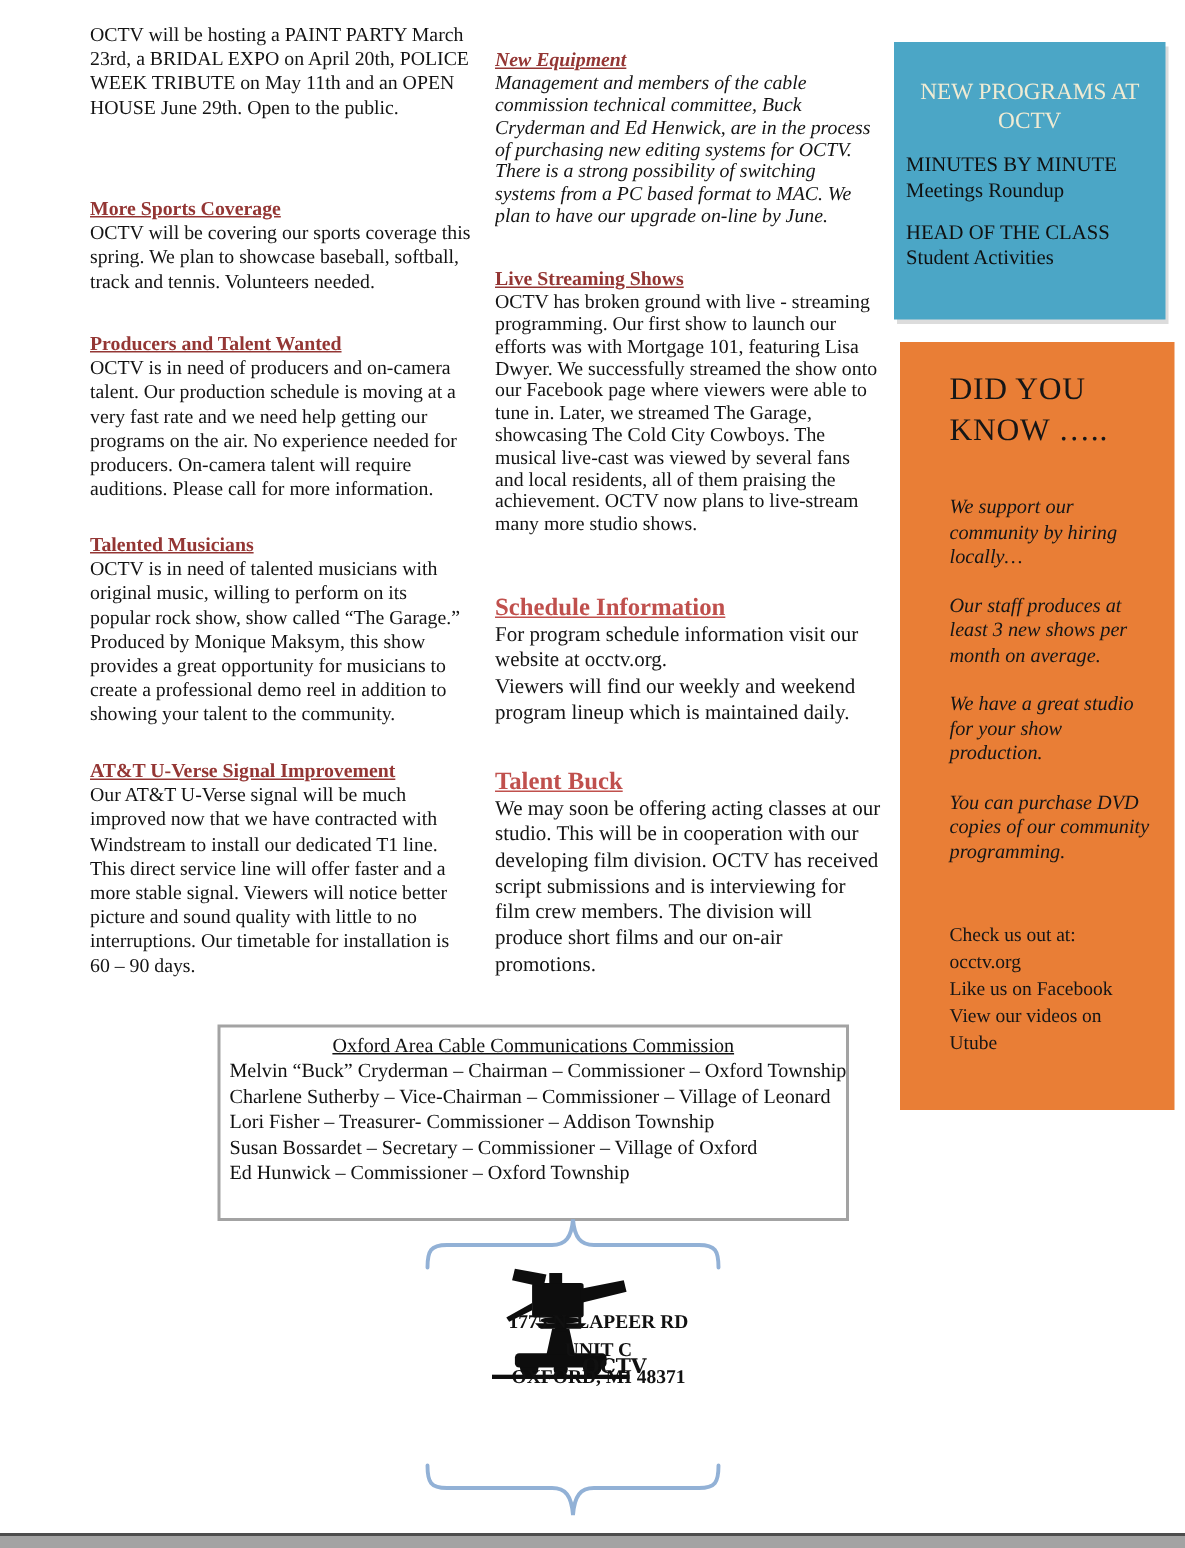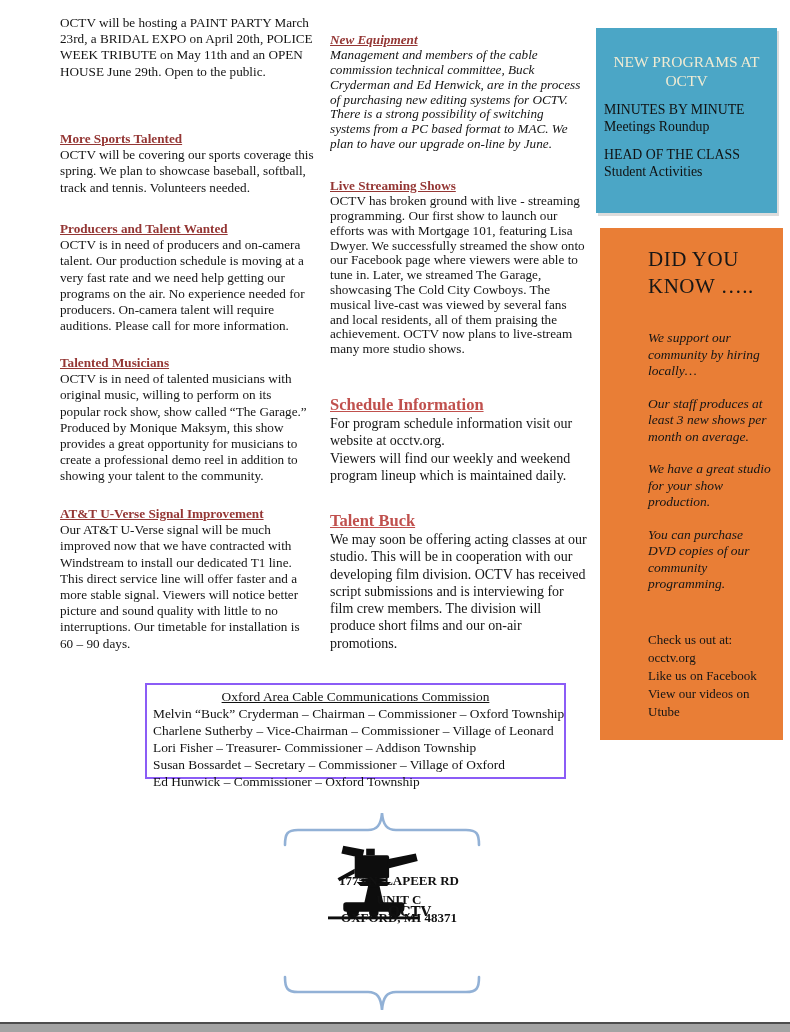--- a/index.html
+++ b/index.html
@@ -13,28 +13,28 @@
   .mid .nl-body{line-height:14.8px;}
   .nl-heading.big{color:#C0504D;font-size:16.5px;line-height:21px;}
   
   .teal-box{position:absolute;left:596px;top:28px;width:181px;height:185px;
             background:#4BA6C6;box-shadow:2px 3px 0 #dcdcdc;padding:24px 8px;box-sizing:border-box;overflow:hidden;}
   .teal-title{color:#F0EBD3;font-size:15.5px;line-height:19px;text-align:center;margin-bottom:2px;}
   .teal-item{color:#101010;font-size:13.8px;line-height:16.5px;white-space:pre-line;margin-top:12px;}
   .teal-item:first-of-type{margin-top:0;}
   
   .orange-box{position:absolute;left:600px;top:228px;width:183px;height:512px;
-              background:#E97E36;padding:18px 12px 0 48px;box-sizing:border-box;overflow:hidden;}
+              background:#E97E36;padding:18px 12px 0 33px;box-sizing:border-box;overflow:hidden;}
   .dyk-title{font-size:21px;line-height:27px;letter-spacing:0.5px;color:#161616;width:125px;}
   .dyk-fact{font-style:italic;font-size:13.5px;line-height:16.5px;color:#151515;margin-top:16px;}
   .dyk-fact.first{margin-top:30px;}
   .dyk-contact{font-size:13px;line-height:18px;white-space:pre-line;margin-top:38px;color:#151515;}
   
-  .commission{position:absolute;left:145px;top:683px;width:421px;height:96px;
-              border:2px solid #8b5cf6;box-sizing:border-box;padding:3px 6px;}
+  .commission{position:absolute;left:145px;top:683px;width:421px;height:131px;
+              border:2px solid #a3a3a3;box-sizing:border-box;padding:3px 6px;}
   .commission-title{text-align:center;text-decoration:underline;font-size:13.4px;line-height:17px;}
   .commission-member{font-size:13.4px;line-height:17.1px;white-space:nowrap;}
   
   .brace{position:absolute;left:282px;width:200px;}
   .camera{position:absolute;left:328px;top:843px;}
   .octv-label{position:absolute;left:388px;top:903px;font-family:"DejaVu Serif",serif;
               font-weight:bold;font-size:13.5px;}
   .address{position:absolute;left:297px;top:872px;width:156px;text-align:center;
            font-family:Liberation Serif, serif;font-weight:bold;font-size:13px;line-height:18.5px;margin-left:24px;}
   
@@ -43,21 +43,21 @@
 </style>
 </head>
 <body>
 
 <div id="page">
 
   <div class="nl-section" style="left:60px;top:15px;width:254px;height:112px;">
     <div class="nl-body">OCTV will be hosting a PAINT PARTY March 23rd, a BRIDAL EXPO  on  April 20th, POLICE WEEK TRIBUTE on May 11th  and an  OPEN HOUSE June 29th. Open to the public.</div>
   </div>
   <div class="nl-section" style="left:60px;top:131px;width:254px;height:86px;">
-    <div class="nl-heading">More Sports Talented</div>
+    <div class="nl-heading">More Sports Coverage</div>
     <div class="nl-body">OCTV will be covering our sports coverage this spring. We plan to showcase baseball, softball, track and tennis. Volunteers needed.</div>
   </div>
   <div class="nl-section" style="left:60px;top:221px;width:254px;height:131px;">
     <div class="nl-heading">Producers and Talent Wanted</div>
     <div class="nl-body">OCTV is in need of producers and on-camera talent.  Our production schedule is moving at a very fast rate and we need help getting our programs on the air. No experience needed for producers.  On-camera talent will require auditions. Please call for more information.</div>
   </div>
   <div class="nl-section" style="left:60px;top:355px;width:254px;height:148px;">
     <div class="nl-heading">Talented Musicians</div>
     <div class="nl-body">OCTV is in need of talented musicians with original music, willing to perform on its popular rock show, show called “The Garage.” Produced by Monique Maksym, this show provides a great opportunity for musicians to create a professional demo reel in addition to showing your talent to the community.</div>
   </div>

